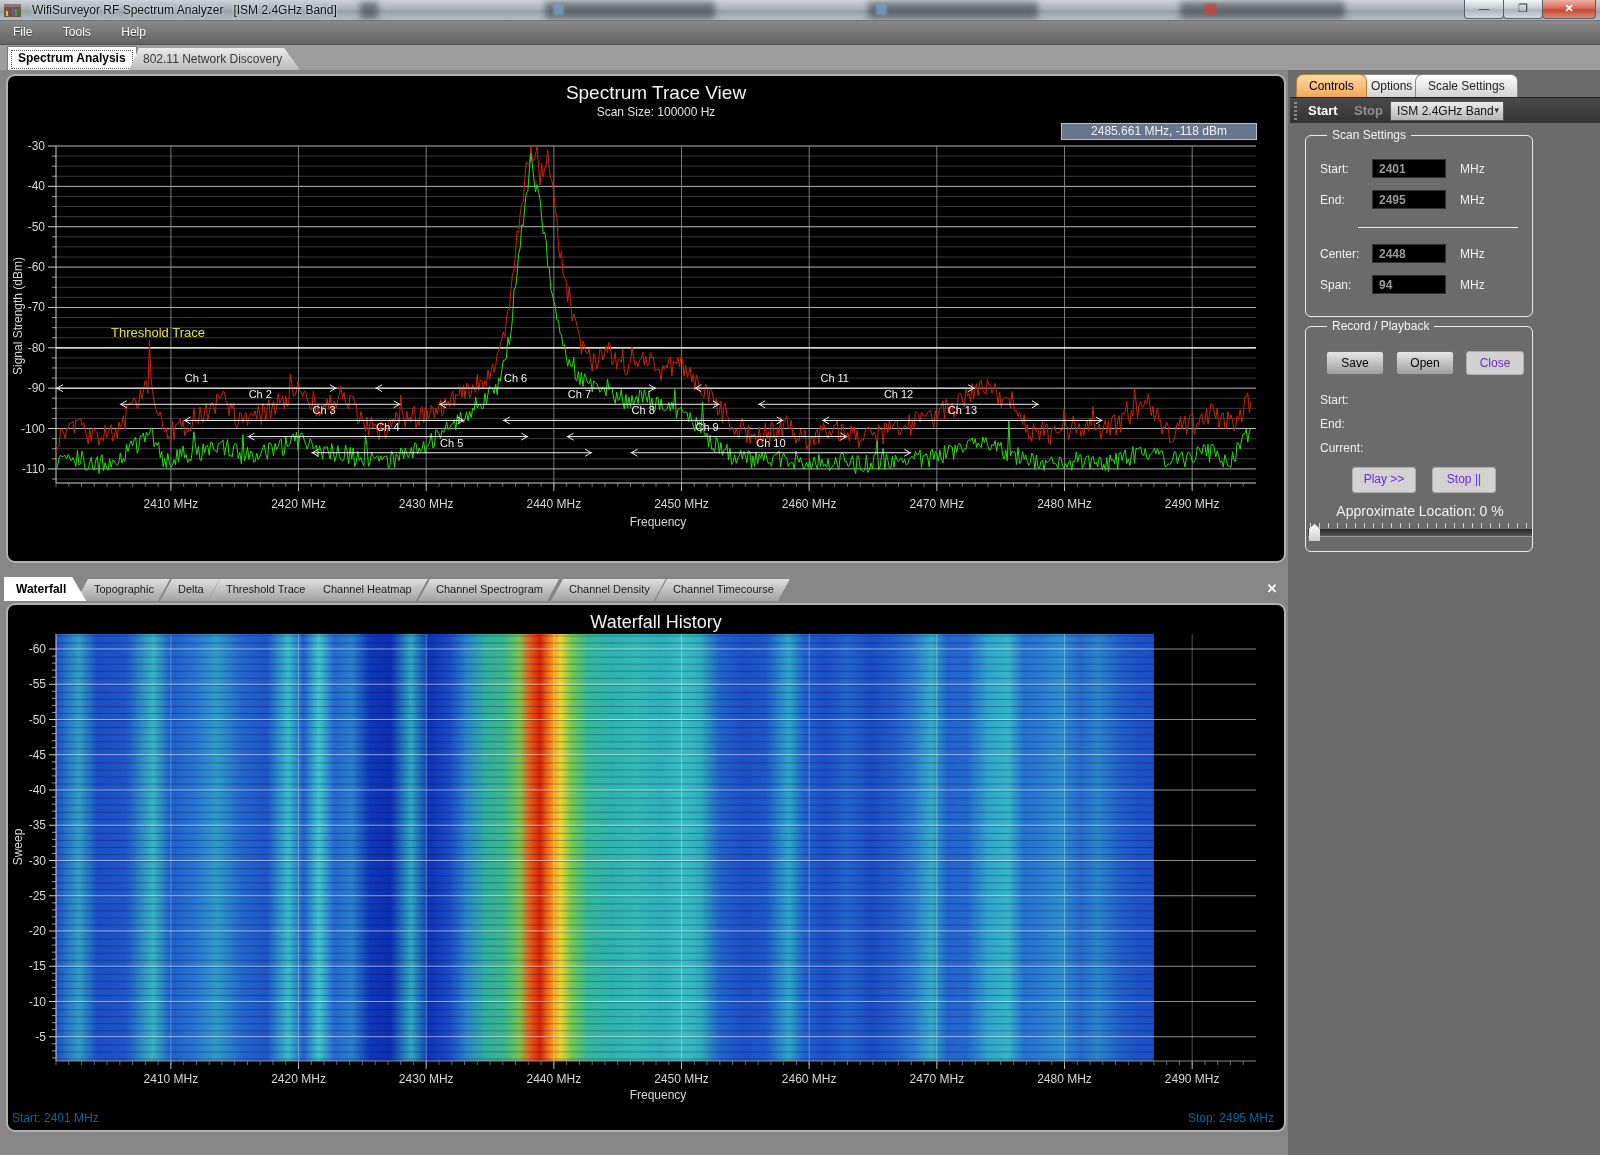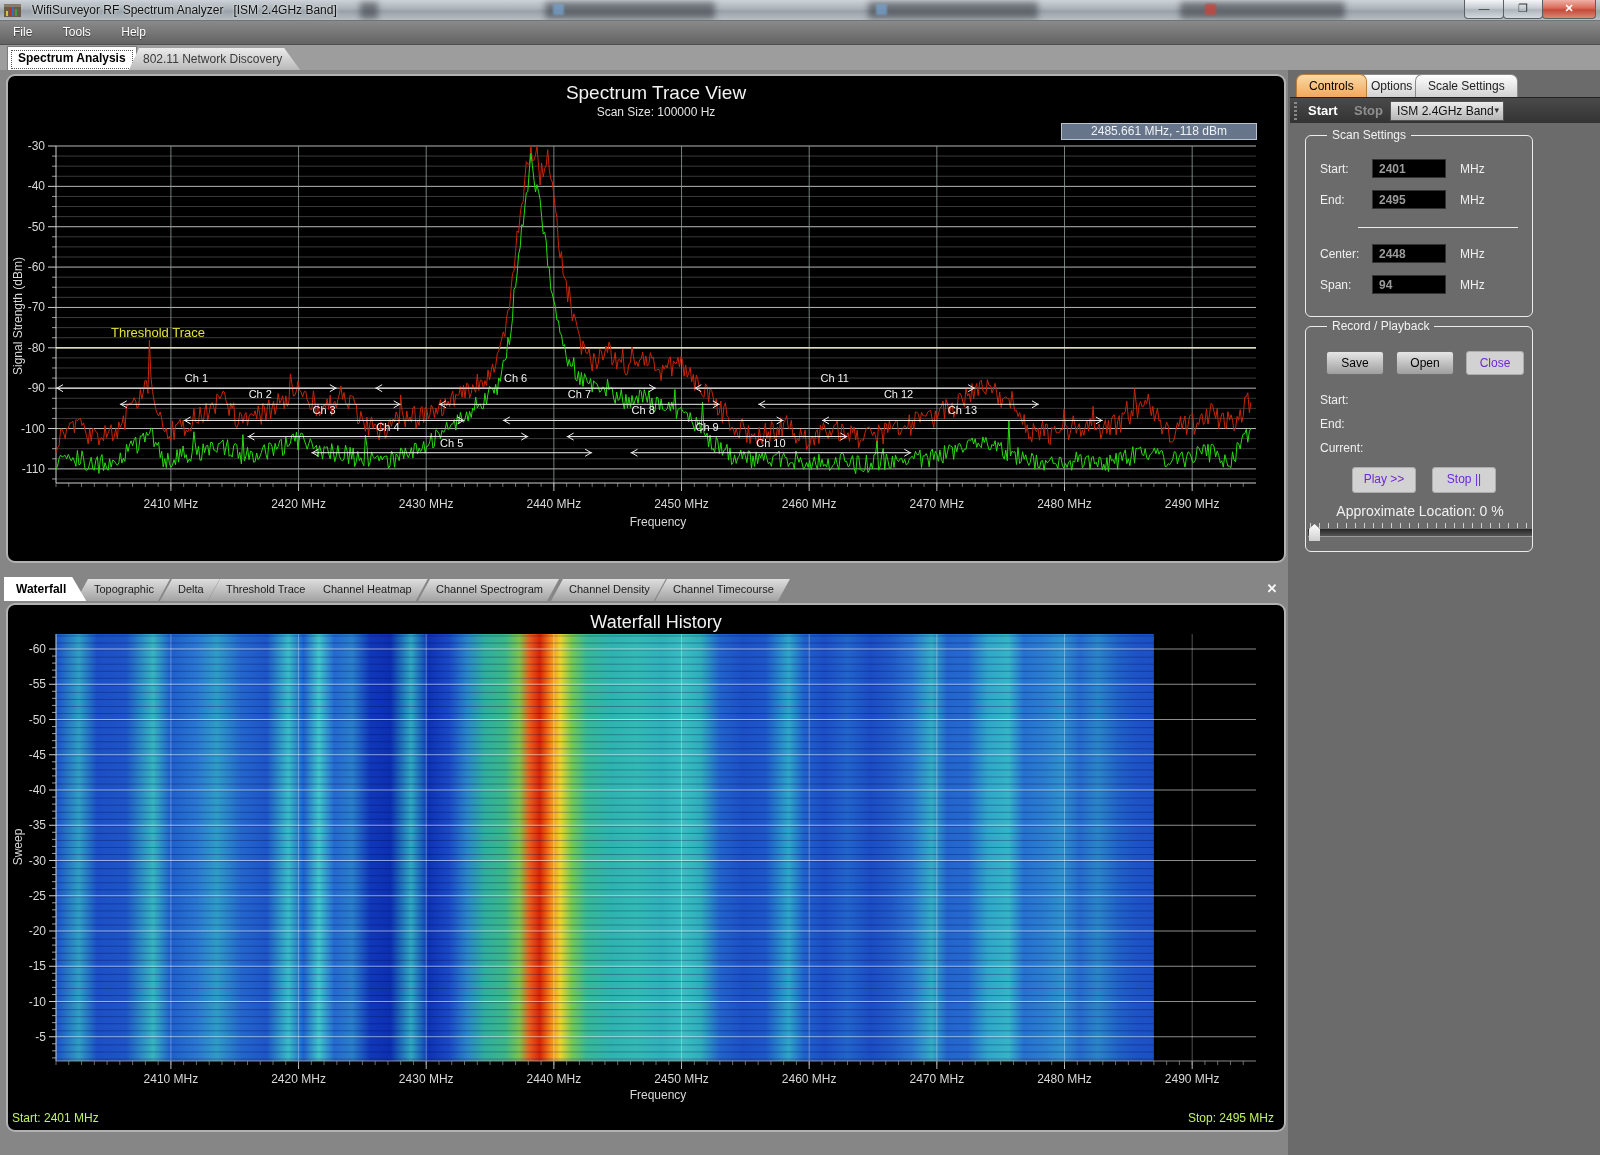--- a/index.html
+++ b/index.html
@@ -39,21 +39,21 @@
   #spectrum-panel { left:6px; top:74px; width:1280px; height:489px; }
   #waterfall-panel { left:6px; top:603px; width:1280px; height:529px; }
   .chart-title { position:absolute; left:48px; width:1200px; text-align:center; color:#f2f2f2; }
   .spec-title { top:6px; font-size:19px; }
   .spec-sub { top:29px; font-size:12px; color:#e4e4e4; }
   .wf-title { top:7px; font-size:18px; }
   .readout { position:absolute; left:1053px; top:47px; width:196px; height:17px;
     background:#66758a; border:1px solid #b9c3cd; color:#eef2f6; font-size:12px;
     text-align:center; line-height:15px; }
   .threshold-label { position:absolute; left:103px; top:249px; font-size:13px; color:#e3e33c; }
-  .wf-status { position:absolute; top:506px; font-size:12px; color:#bef264; }
+  .wf-status { position:absolute; top:506px; font-size:12px; color:#0369a1; }
 
   
   .bottabs { position:absolute; left:0; top:577px; width:1600px; height:24px; }
   .btab { position:absolute; top:2px; height:22px; padding:4px 16px 18px 18px; font-size:11px; color:#1d1d1d;
     background:linear-gradient(#dedede,#a3a3a3); clip-path:polygon(12px 0,100% 0,calc(100% - 12px) 100%,0 100%); }
   .btab-active { position:absolute; left:4px; top:0; height:24px; padding:5px 20px 0 12px; font-size:12px; font-weight:bold;
     color:#000; background:#fff; clip-path:polygon(0 0,calc(100% - 14px) 0,100% 100%,0 100%); z-index:2; }
   .closex { position:absolute; left:1263px; top:3px; width:18px; height:18px; color:#f8f8f8;
     font-size:13px; font-weight:bold; text-align:center; line-height:18px; }
 

